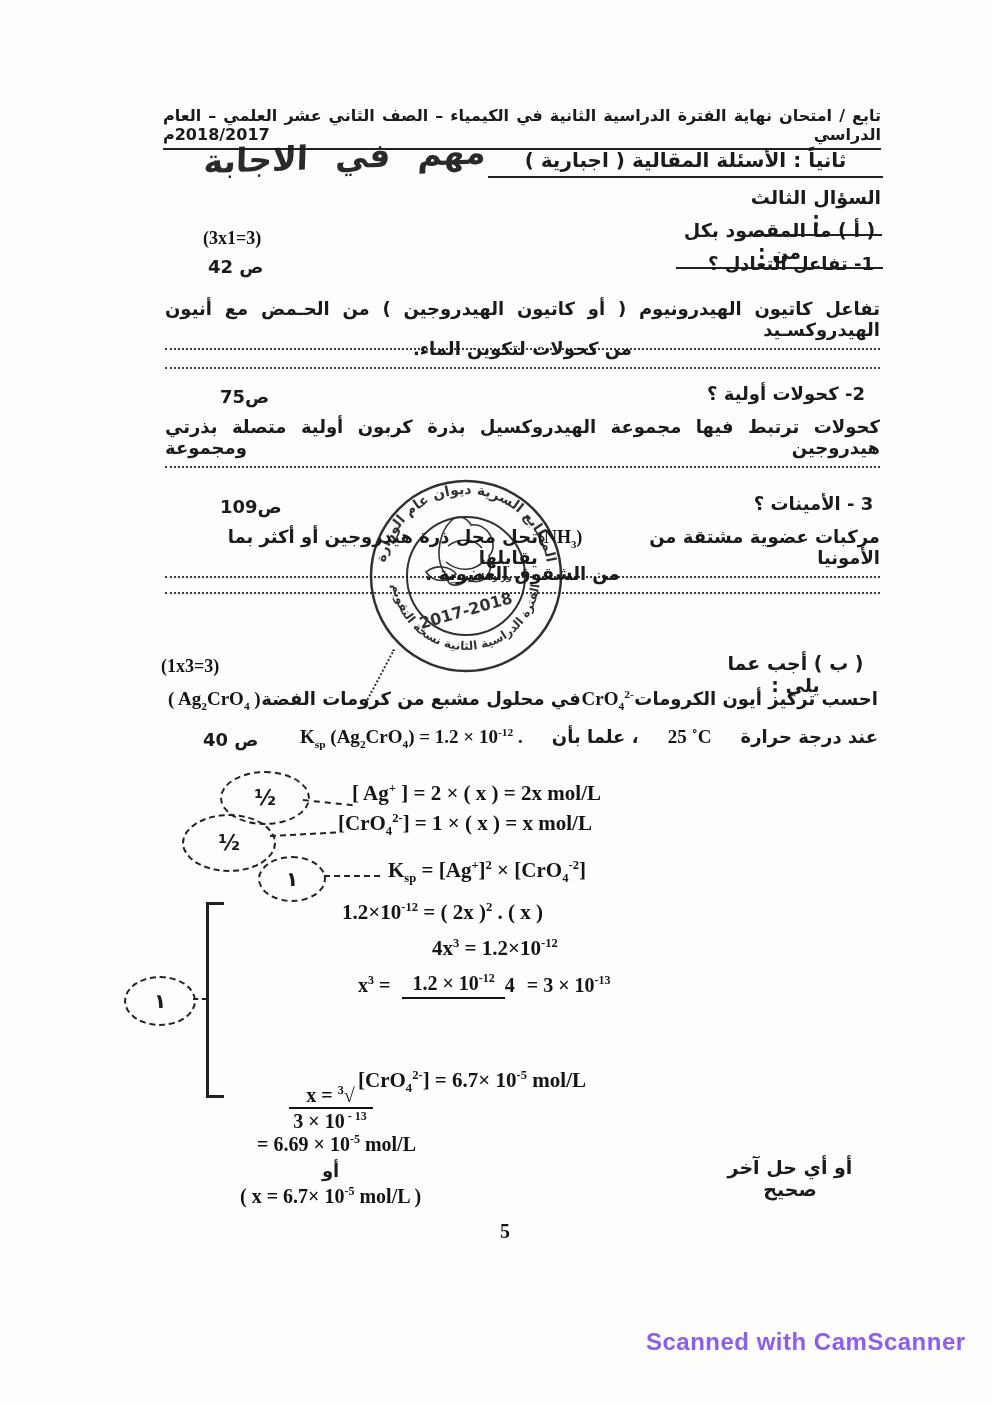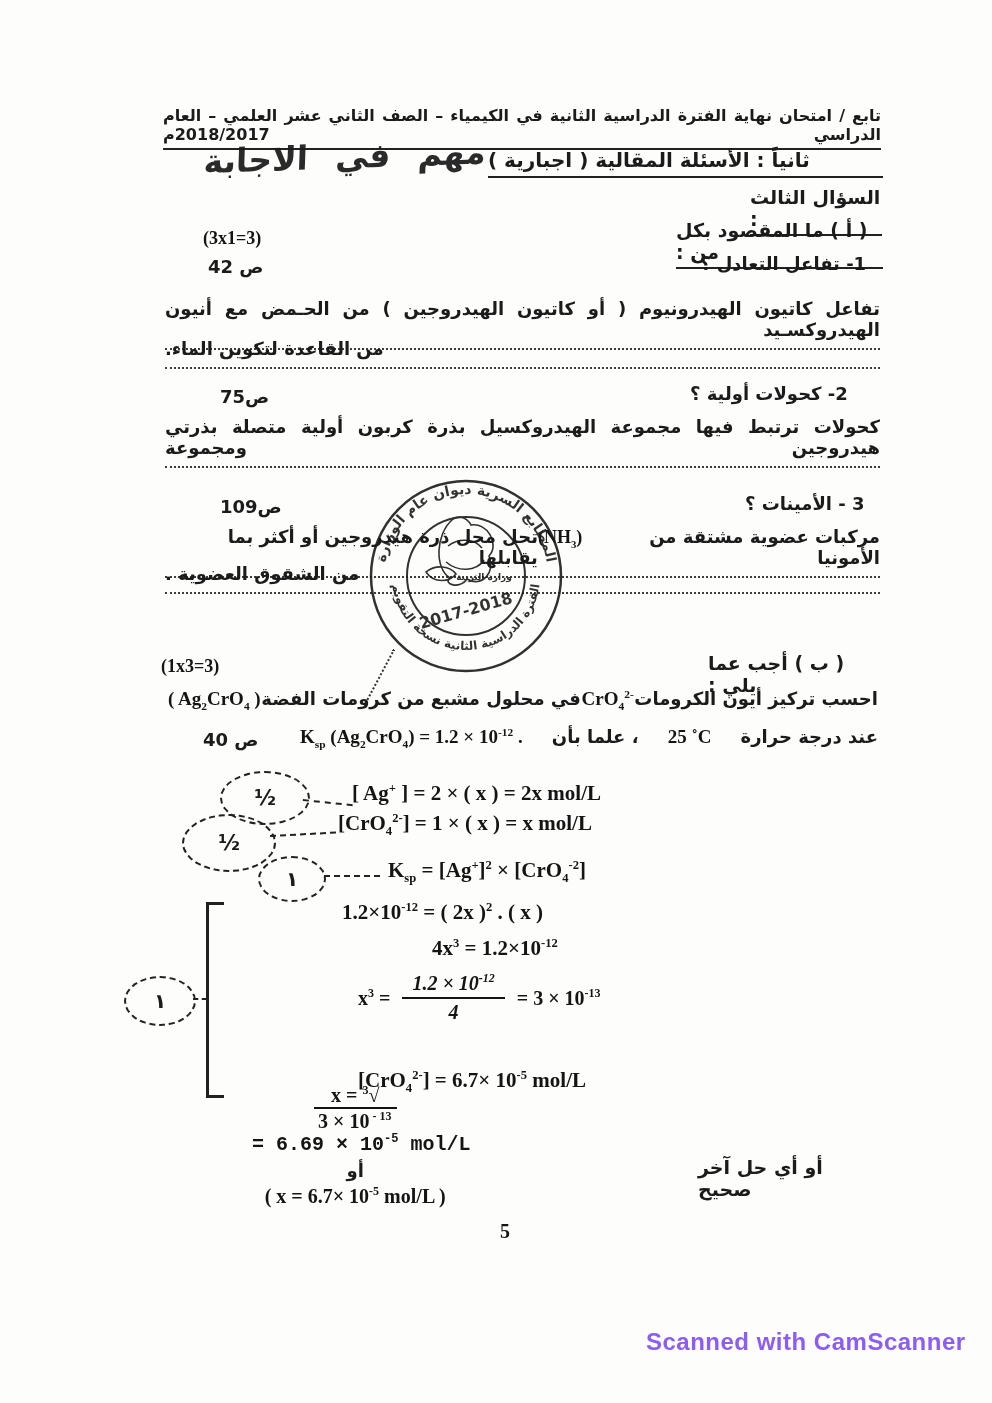--- a/index.html
+++ b/index.html
@@ -8,29 +8,29 @@
   .abs{position:absolute;}
   .ar{font-family:"DejaVu Sans",sans-serif;font-weight:bold;color:#1b1b1b;}
   .eq{font-family:"Liberation Serif","DejaVu Serif",serif;font-weight:bold;color:#141414;
       white-space:nowrap;direction:ltr;}
   .ltr{direction:ltr;}
   sup{font-size:60%;vertical-align:super;line-height:0;}
   sub{font-size:60%;vertical-align:sub;line-height:0;}
   .u-solid{border-bottom:2px solid #222;padding-bottom:4px;}
   .dotted-rule{border-bottom:2px dotted #3c3c3c;}
   .stretch{text-align:justify;text-align-last:justify;}
-  .right{text-align:left;}
+  .right{text-align:center;}
   .flexline{display:flex;justify-content:space-between;align-items:baseline;direction:rtl;}
   .bubble{border:2px dashed #222;border-radius:50%;display:flex;align-items:center;
           justify-content:center;font-weight:bold;background:transparent;}
   .conn{border-top:2px dashed #222;transform-origin:0 0;}
   .dotline{border-top:2px dotted #333;transform-origin:0 0;}
   .bracket{border:3px solid #202020;border-right:none;}
-  .frac{display:inline-flex;flex-direction:column;text-align:center;vertical-align:middle;
-        margin:0 12px;line-height:1.15;font-style:italic;}
+  .frac{display:inline-flex;flex-direction:row;text-align:center;vertical-align:middle;
+        margin:0 12px;line-height:1.15;}
   .frac .num{border-bottom:2px solid #141414;padding:0 10px 2px;}
   .frac .den{padding-top:2px;}
   .radrow{display:flex;align-items:center;white-space:nowrap;}
   .radicand{border-top:2.5px solid #141414;padding:1px 6px 0 4px;margin-left:1px;}
   .handnote{transform:rotate(-2deg) skewX(-4deg);letter-spacing:3px;word-spacing:16px;opacity:.93;}
   .wm{font-family:"Liberation Sans","DejaVu Sans",sans-serif;font-weight:bold;color:#8b5cf6;}
 </style>
 </head>
 <body>
 
@@ -43,21 +43,21 @@
   <div class="abs ar handnote" style="left:156px;top:138px;width:330px;font-size:33px;">مهم في الاجابة</div>
 
   <div class="abs ar u-solid right" style="left:750px;top:186px;width:132px;font-size:19px;">السؤال الثالث :</div>
 
   <div class="abs ar u-solid right" style="left:676px;top:219px;width:207px;font-size:19px;">( أ ) ما المقصود بكل من :</div>
   <div class="abs eq" style="left:203px;top:228px;font-size:18px;">(3x1=3)</div>
 
   <div class="abs ar right" style="left:700px;top:253px;width:182px;font-size:18px;">1- تفاعل التعادل ؟</div>
   <div class="abs ar" style="left:208px;top:256px;font-size:18px;">ص 42</div>
   <div class="abs ar dotted-rule stretch" style="left:165px;top:298px;width:715px;font-size:18px;padding-bottom:8px;">تفاعل كاتيون الهيدرونيوم ( أو كاتيون الهيدروجين ) من الحـمض مع أنيون الهيدروكسـيد</div>
-  <div class="abs ar dotted-rule right" style="left:165px;top:338px;width:715px;font-size:18px;padding-bottom:8px;">من القاعدة لتكوين الماء.</div>
+  <div class="abs ar dotted-rule right" style="left:165px;top:338px;width:715px;font-size:18px;padding-bottom:8px;">من كحولات لتكوين الماء.</div>
 
   <div class="abs ar right" style="left:690px;top:383px;width:192px;font-size:18px;">2- كحولات أولية ؟</div>
   <div class="abs ar" style="left:220px;top:386px;font-size:18px;">ص75</div>
   <div class="abs ar dotted-rule stretch" style="left:165px;top:416px;width:715px;font-size:18px;padding-bottom:8px;">كحولات ترتبط فيها مجموعة الهيدروكسيل بذرة كربون أولية متصلة بذرتي هيدروجين ومجموعة</div>
 
   <div class="abs ar right" style="left:745px;top:493px;width:137px;font-size:18px;">3 - الأمينات ؟</div>
   <div class="abs ar" style="left:220px;top:496px;font-size:18px;">ص109</div>
   <div class="abs ar dotted-rule flexline" style="left:165px;top:526px;width:715px;font-size:18px;padding-bottom:8px;">
     <span>مركبات عضوية مشتقة من الأمونيا</span>
     <span class="eq" style="font-size:18px;">(NH<sub>3</sub>)</span>
@@ -129,21 +129,21 @@
     <span class="frac">
       <span class="num">1.2 × 10<sup>-12</sup></span>
       <span class="den">4</span>
     </span>
     <span>= 3 × 10<sup>-13</sup></span>
   </div>
 
   <div class="abs eq radrow" style="left:240px;top:1084px;font-size:20px;flex-direction:column;">
     <span>x =   <sup>3</sup>√</span>
     <span class="radicand">3  ×  10<sup> - 13</sup></span>
-    <span style="margin-left:12px;font-family:Liberation Mono, monospace;">=   6.69 × 10<sup>-5</sup>  mol/L</span>
+    <span style="margin-left:12px;">=   6.69 × 10<sup>-5</sup>  mol/L</span>
     <span class="ar" style="margin:4px 30px;font-size:18px;">أو</span>
     <span>( x  = 6.7× 10<sup>-5</sup>   mol/L )</span>
   </div>
 
   <div class="abs eq" style="left:358px;top:1068px;font-size:21px;">[CrO<sub>4</sub><sup>2-</sup>] = 6.7× 10<sup>-5</sup>  mol/L</div>
 
   <div class="abs bracket" style="left:206px;top:902px;width:15px;height:190px;"></div>
   <div class="abs bubble" style="left:124px;top:976px;width:68px;height:46px;font-size:20px;">١</div>
   <div class="abs conn" style="left:193px;top:998px;width:14px;"></div>
 

